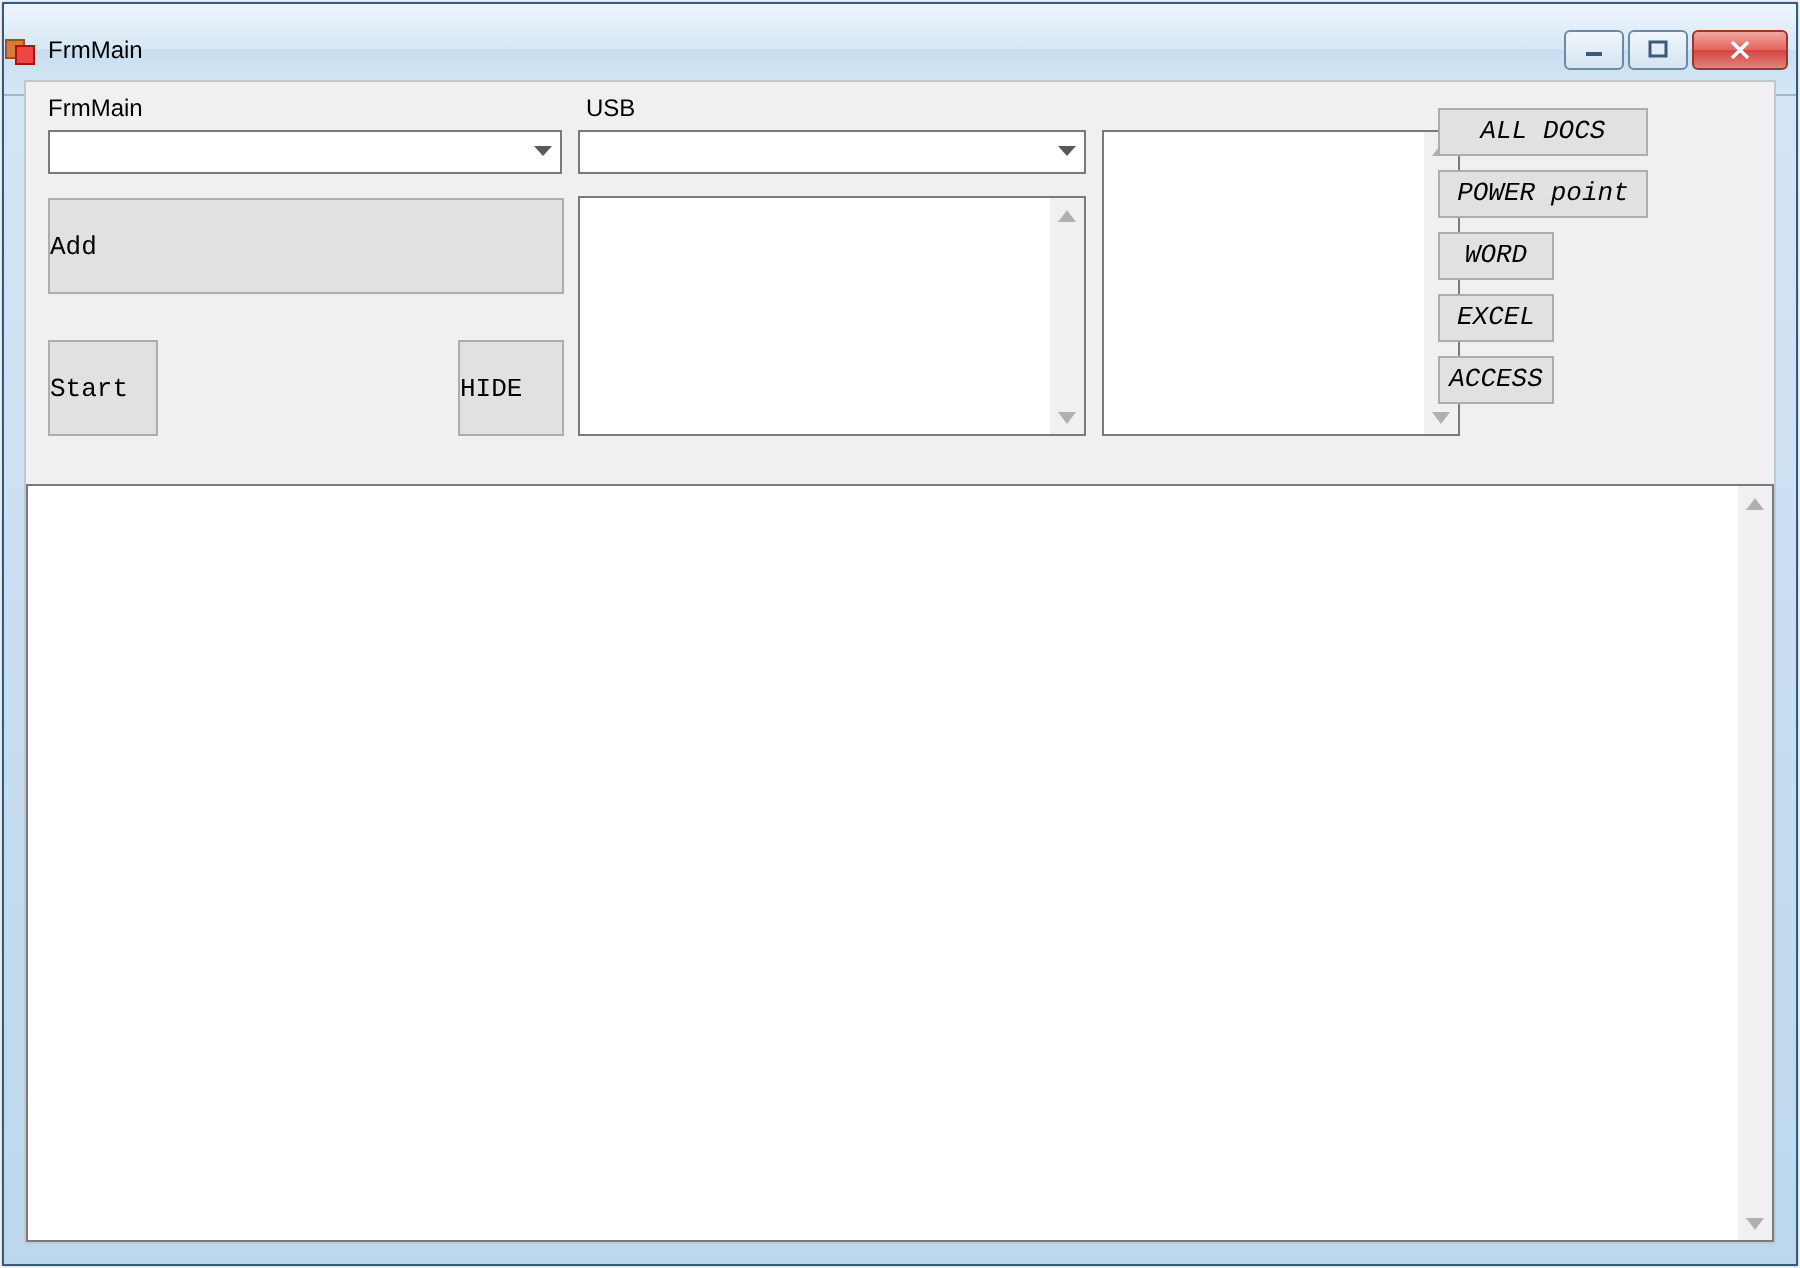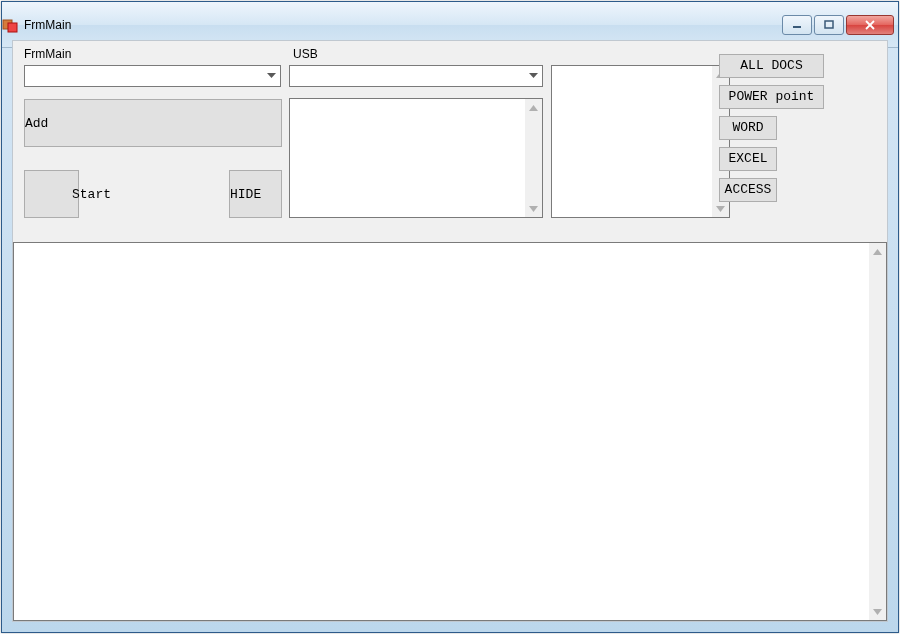--- a/index.html
+++ b/index.html
@@ -79,21 +79,21 @@
       background: #e1e1e1;
       border: 1px solid #adadad;
       display: flex;
       align-items: center;
       cursor: default;
       font-family: Consolas, 'Courier New', monospace;
       font-size: 13px;
     }
     .btn.big { background: #e1e1e1; }
     .btn-add { left: 11px; top: 58px; width: 258px; height: 48px; }
-    .btn-start { left: 11px; top: 129px; width: 55px; height: 48px; padding-left: 47px; }
+    .btn-start { left: 11px; top: 129px; width: 55px; height: 48px; }
     .btn-starthide { left: 76px; top: 129px; width: 131px; height: 48px; }
     .btn-hide { left: 216px; top: 129px; width: 53px; height: 48px; }
 
     .textarea {
       position: absolute;
       background: #fff;
       border: 1px solid #7a7a7a;
       overflow: hidden;
     }
     .ta1 { left: 276px; top: 57px; width: 254px; height: 120px; }
@@ -109,20 +109,21 @@
       display: block;
       margin-bottom: 7px;
       height: 24px;
       background: #e1e1e1;
       border: 1px solid #adadad;
       width: 105px;
       text-align: center;
       line-height: 22px;
       font-family: Consolas, 'Courier New', monospace;
       font-size: 13px;
+      font-style: italic;
     }
     .rbtn.small { width: 58px; }
   </style>
 </head>
 <body>
 
 <div class="window">
   <div class="titlebar">
     <span class="app-icon">
       <svg width="16" height="16">

